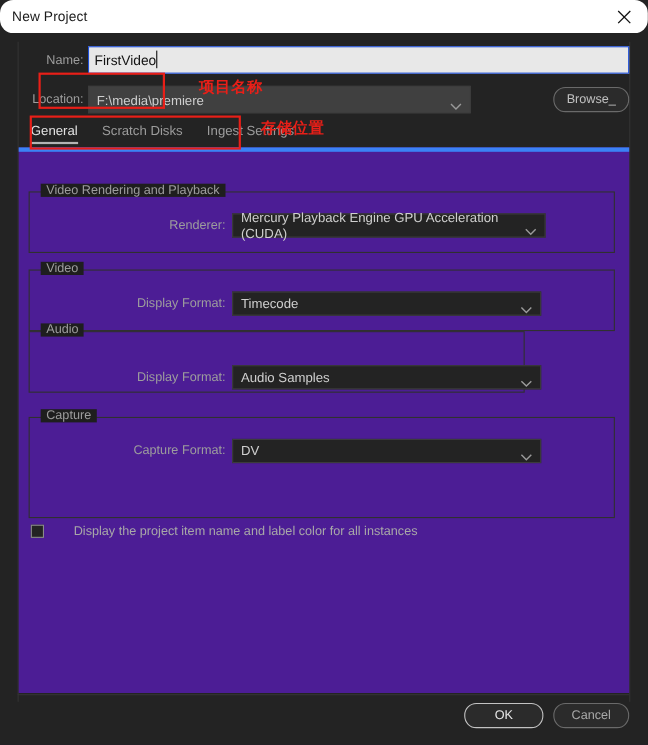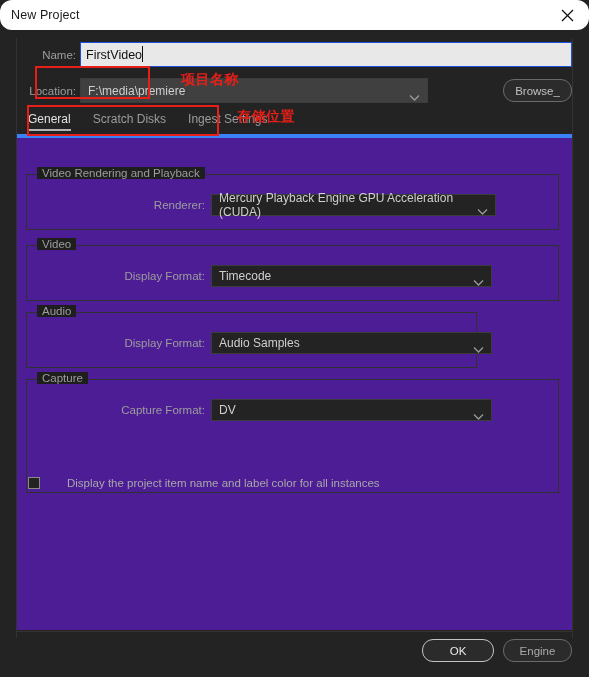--- a/index.html
+++ b/index.html
@@ -96,22 +96,22 @@
   
   .group {
     position: absolute; border: 1px solid #303030;
   }
   .group-title {
     position: absolute; top: -8px; left: 10px; padding: 0 5px;
     background: #1e1e1e; font-size: 11.5px; color: #9d9d9d;
   }
   .g1 { left: 9px;  top: 36px;  width: 533px; height: 56px; }
   .g2 { left: 9px;  top: 107px; width: 533px; height: 56px; }
-  .g3 { left: 9px;  top: 174px; width: 451px; height: 56px; }
-  .g4 { left: 9px;  top: 241px; width: 533px; height: 114px; }
+  .g3 { left: 9px;  top: 163px; width: 451px; height: 56px; }
+  .g4 { left: 9px;  top: 241px; width: 533px; height: 92px; }
   .row-label {
     font-size: 11.5px; color: #9d9d9d; text-align: right;
     position: absolute; right: 0; white-space: nowrap;
   }
   .select {
     position: absolute; height: 22px; background: #232323;
     border: 1px solid #3c3c3c; display: flex; align-items: center;
   }
   .select .val { font-size: 12px; color: #cfcfcf; padding-left: 7px; }
 
@@ -269,20 +269,20 @@
 
     <div class="checkrow">
       <span class="checkbox"></span>
       <span class="txt">Display the project item name and label color for all instances</span>
     </div>
 
   </div>
 
   <div class="footer-rule"></div>
   <div class="btn btn-ok">OK</div>
-  <div class="btn btn-cancel">Engine</div>
+  <div class="btn btn-cancel">Cancel</div>
 
   <div class="anno-box ab-name"></div>
   <div class="anno-box ab-loc"></div>
   <div class="anno-text at-name">项目名称</div>
   <div class="anno-text at-loc">存储位置</div>
 
 </div>
 
 </body></html>

